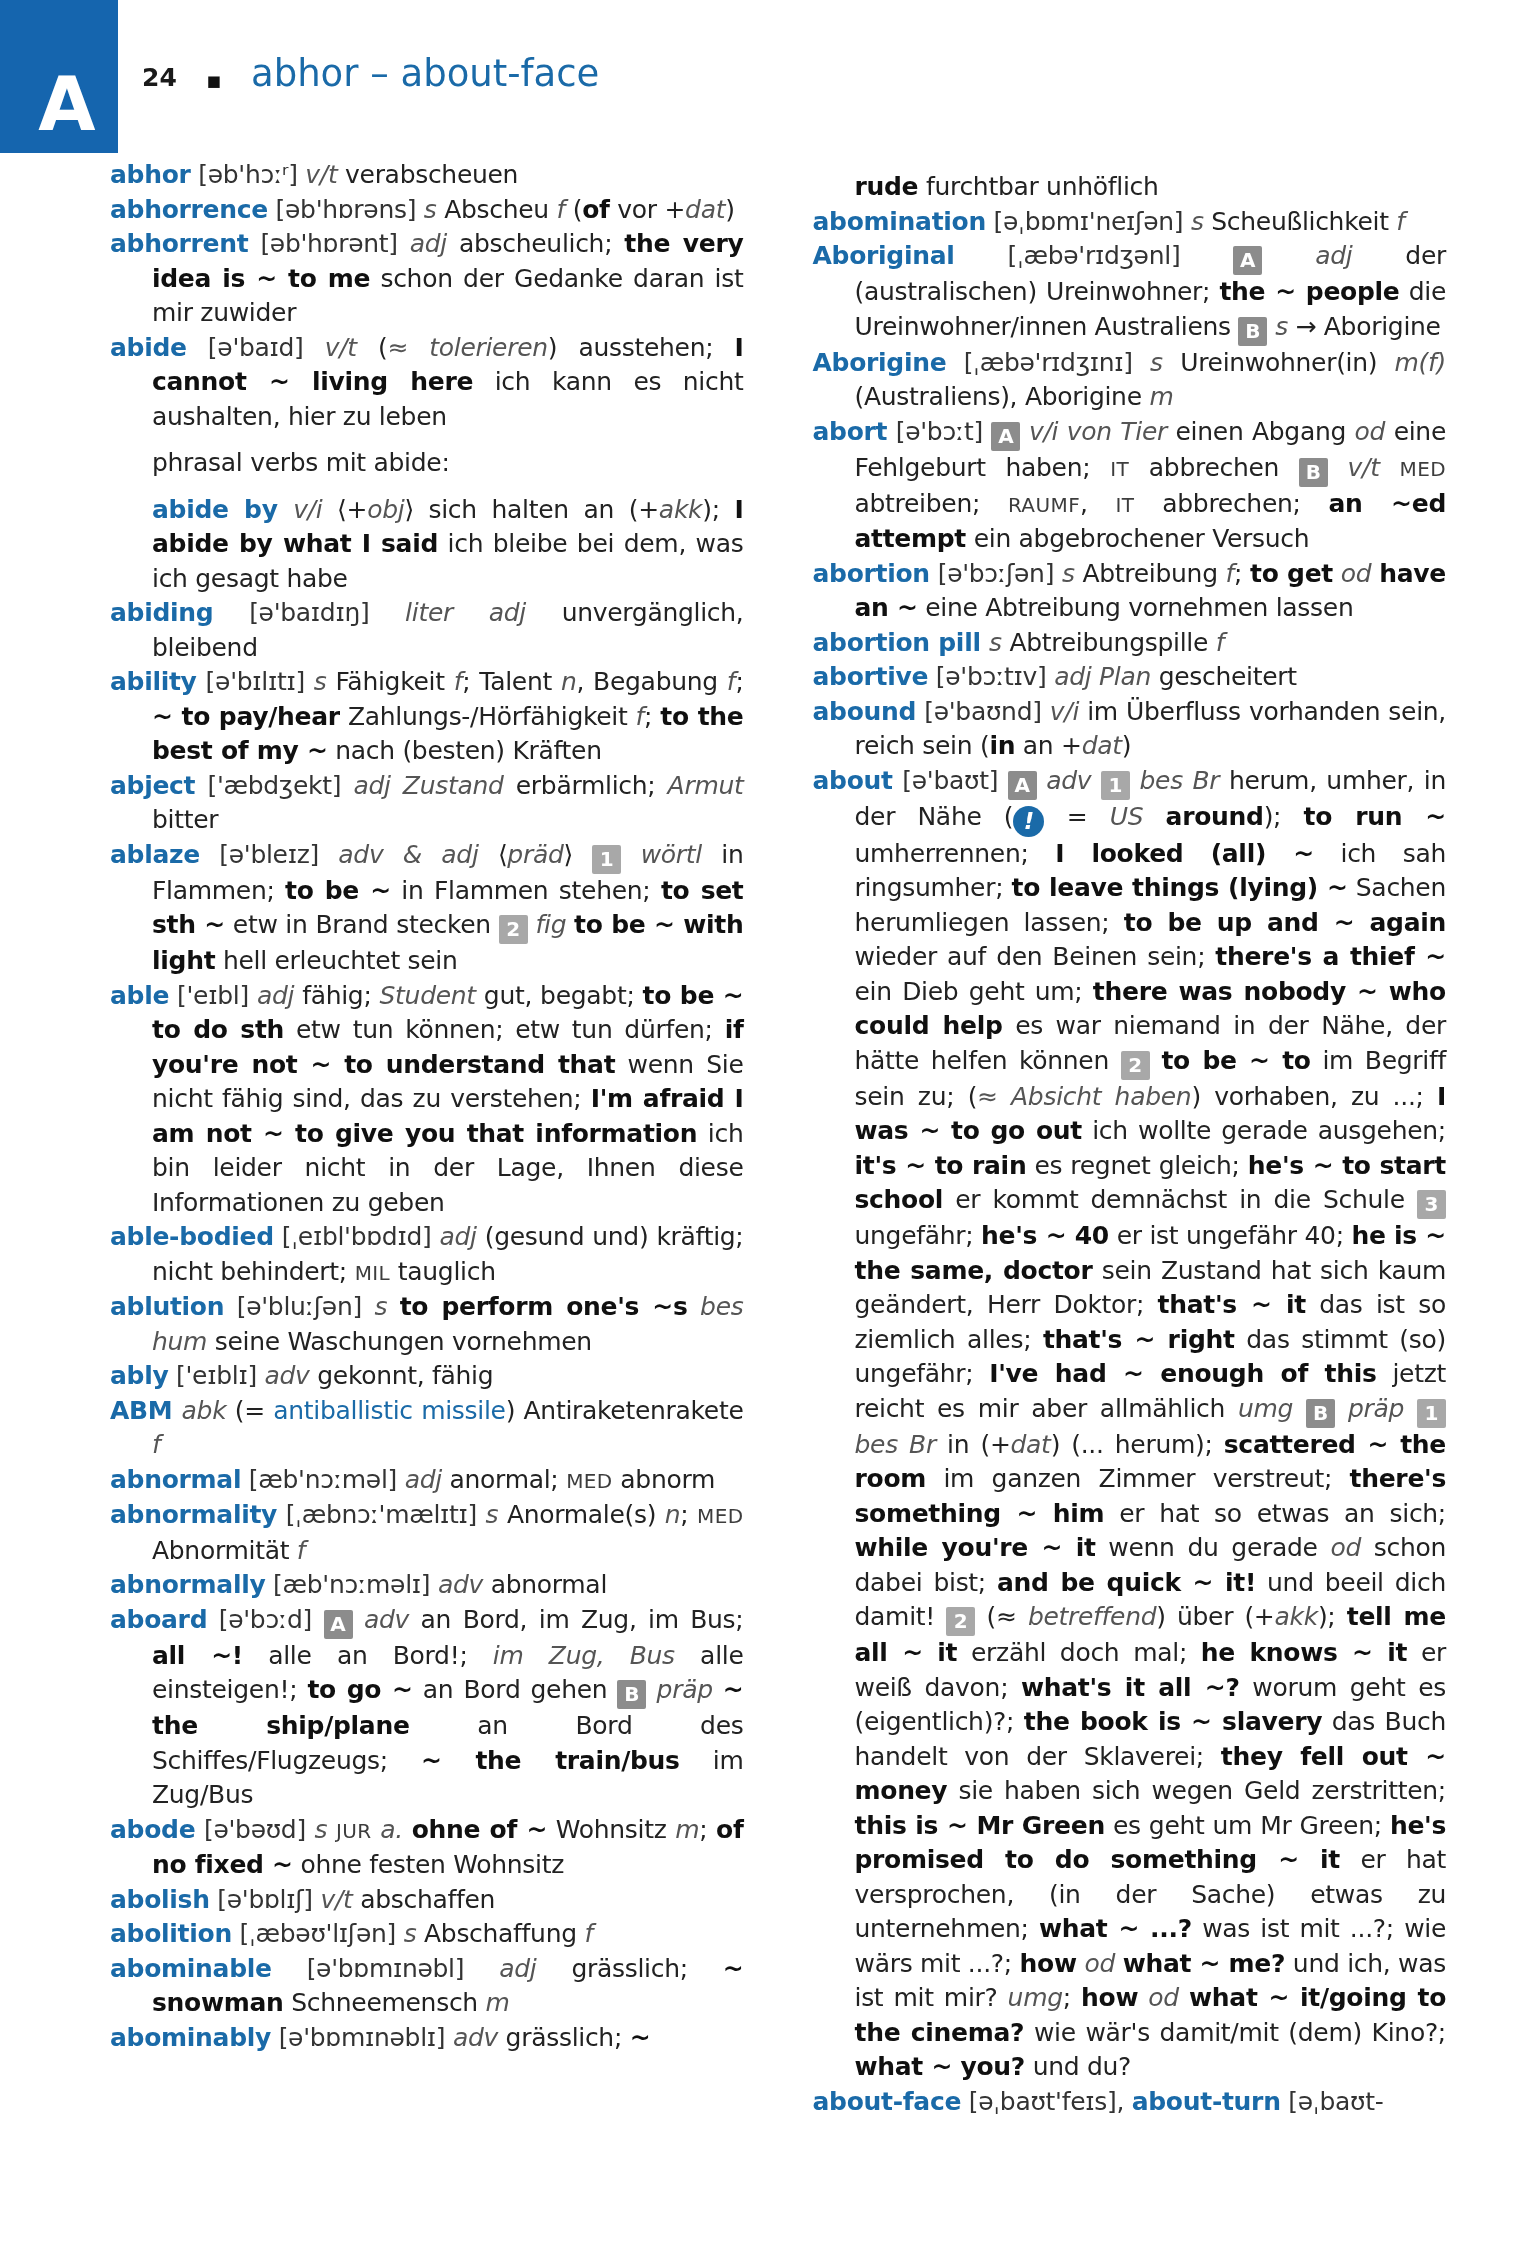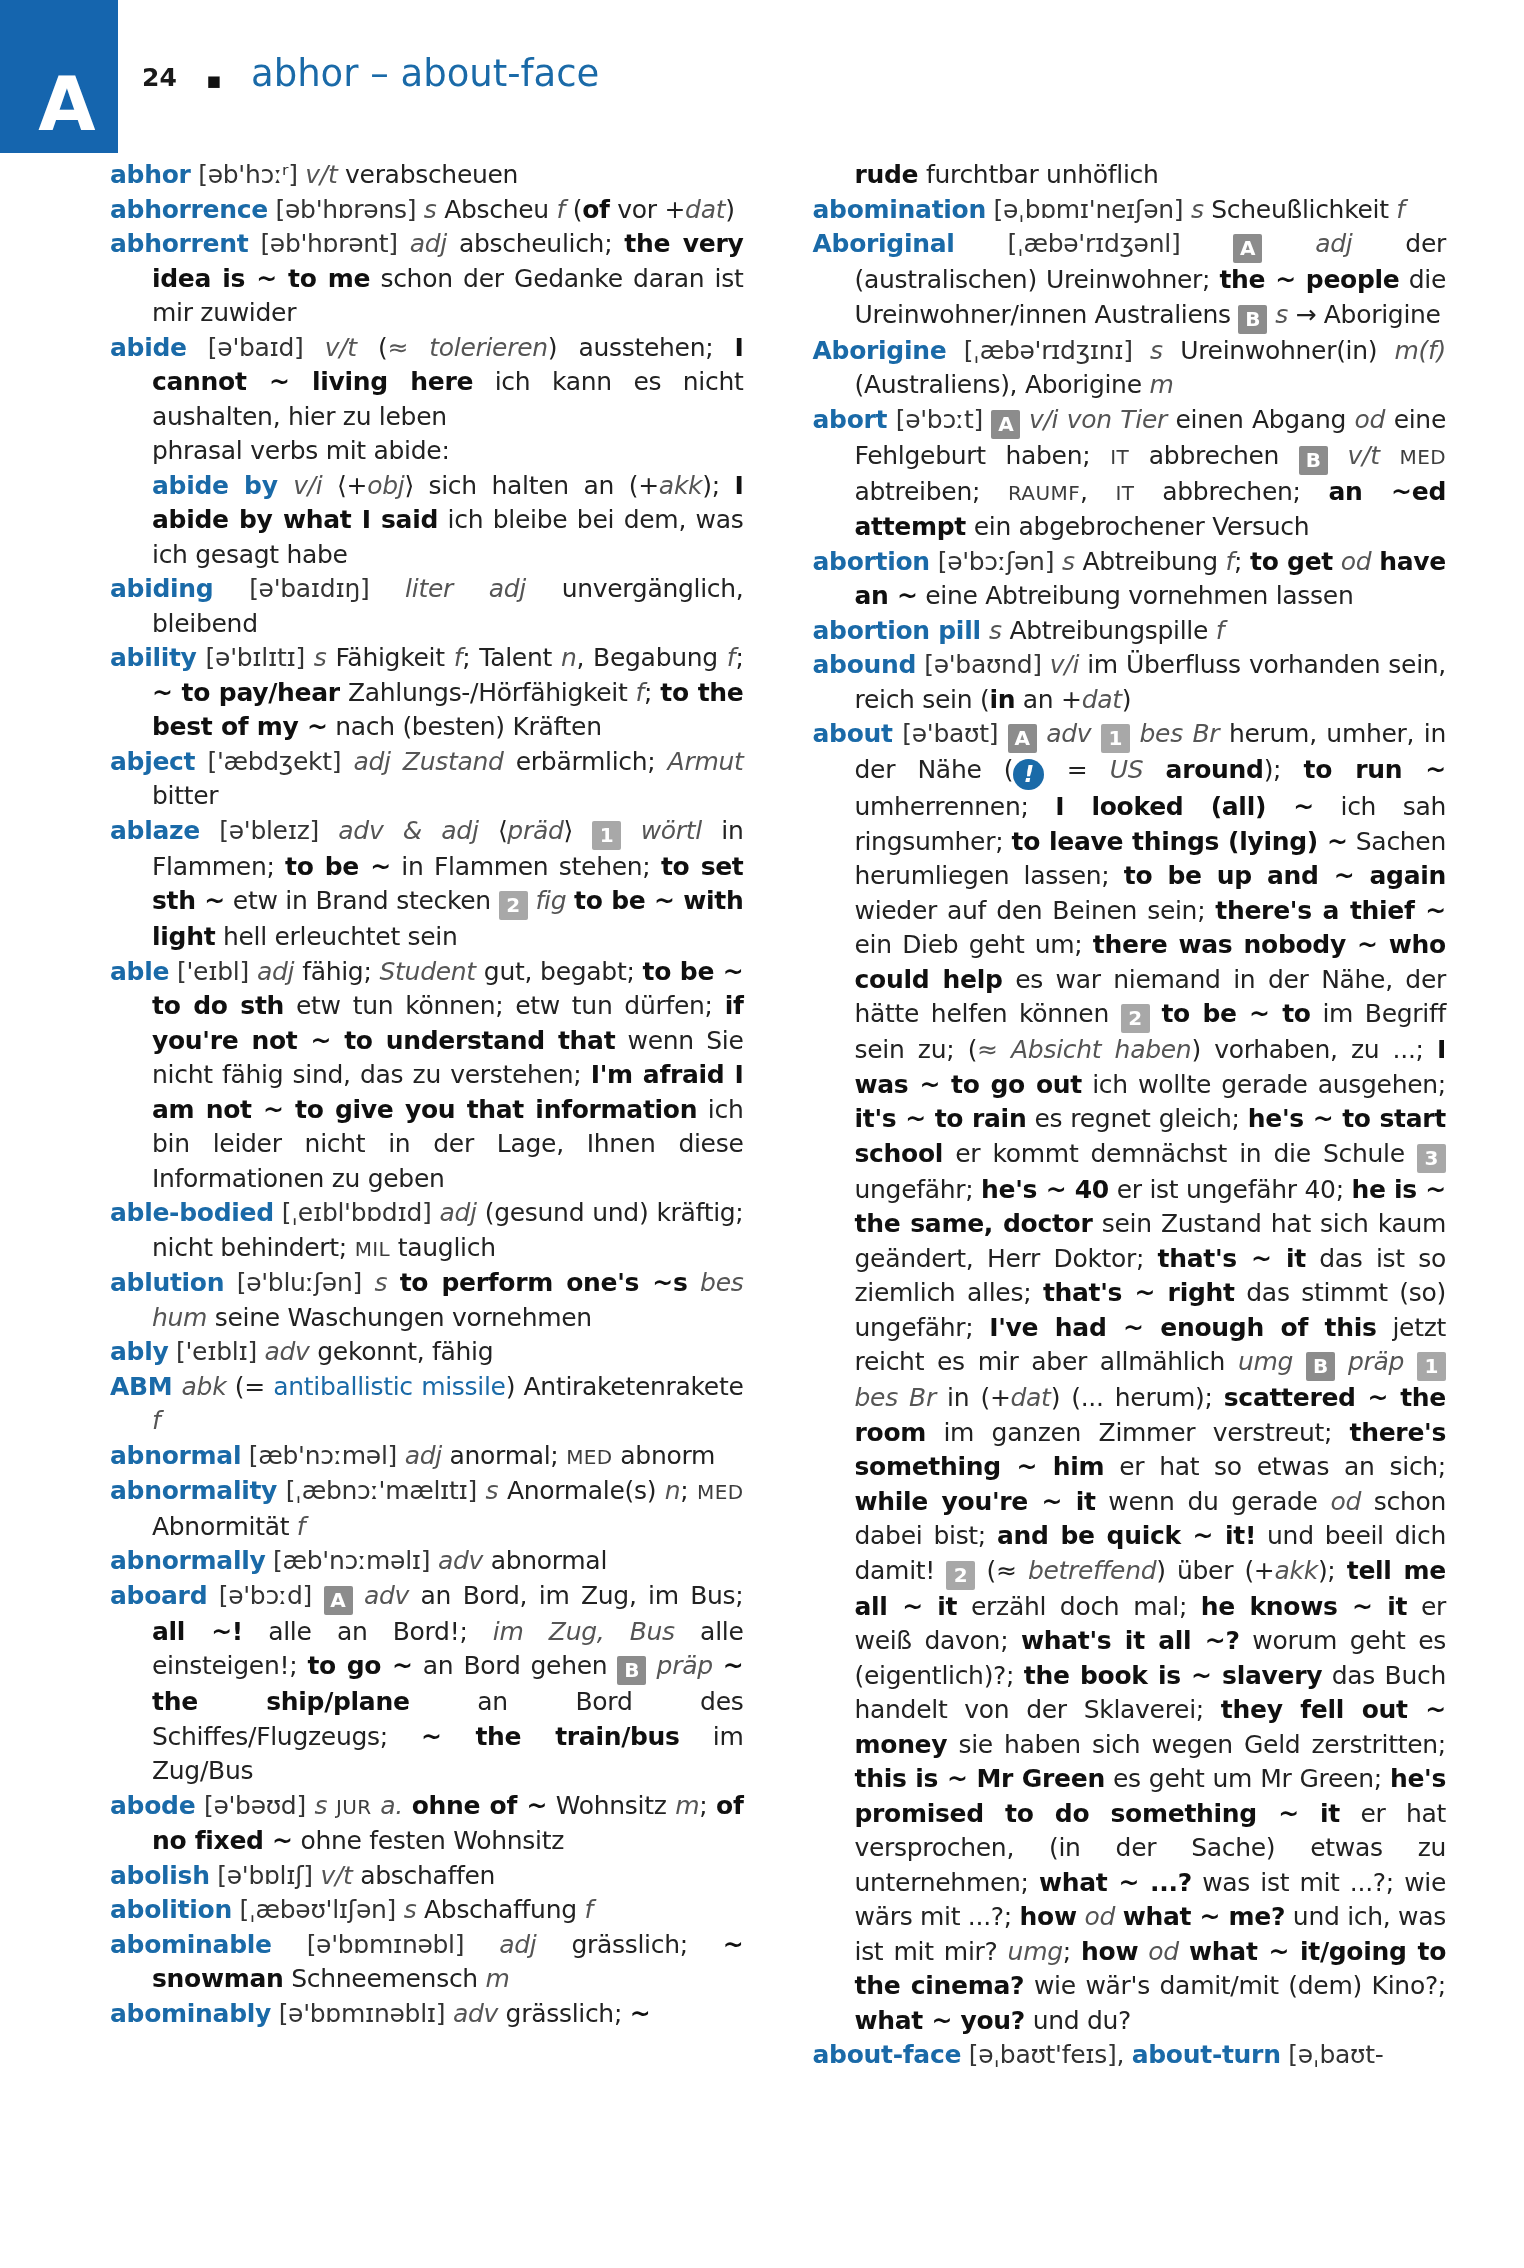--- a/index.html
+++ b/index.html
@@ -29,21 +29,21 @@
   }
   .col { width:645px; }
 
   .entry {
     margin:0; text-align:justify;
     font-size:25px; line-height:34.5px;
     letter-spacing:-0.3px;
     padding-left:42px; text-indent:-42px;
     color:#222;
   }
-  .entry.sub  { text-indent:0; }
+  .entry.sub  { text-indent:0;margin-top:12px; }
 
   .hw  { color:#1a6aa8; font-weight:bold; }
   .pr  { color:#333; }
   .i   { font-style:italic; color:#555; }
   .b   { font-weight:bold; color:#101010; }
   .sc  { font-size:20px; color:#3d3d3d; letter-spacing:0.4px; }
   .ref { color:#1a6aa8; }
   .gbox, .nbox {
     display:inline-block; width:29px; height:29px; line-height:29px;
     text-align:center; color:#fff; font-weight:bold; font-size:20px;
@@ -99,17 +99,18 @@
       <p class="entry"><span class="hw">abominably</span><span class="pr"> [ə'bɒmɪnəblɪ] </span><span class="i">adv</span><span> grässlich; </span><span class="b">~</span></p>
     </div>
   <div class="col" id="col-right">
       <p class="entry sub"><span class="b">rude</span><span> furchtbar unhöflich</span></p>
       <p class="entry"><span class="hw">abomination</span><span class="pr"> [əˌbɒmɪ'neɪʃən] </span><span class="i">s</span><span> Scheußlichkeit </span><span class="i">f</span></p>
       <p class="entry"><span class="hw">Aboriginal</span><span class="pr"> [ˌæbə'rɪdʒənl] </span><span class="gbox">A</span><span> </span><span class="i">adj</span><span> der (australischen) Ureinwohner; </span><span class="b">the ~ people</span><span> die Ureinwohner/innen Australiens </span><span class="gbox">B</span><span> </span><span class="i">s</span><span> → Aborigine</span></p>
       <p class="entry"><span class="hw">Aborigine</span><span class="pr"> [ˌæbə'rɪdʒɪnɪ] </span><span class="i">s</span><span> Ureinwohner(in) </span><span class="i">m(f)</span><span> (Australiens), Aborigine </span><span class="i">m</span></p>
       <p class="entry"><span class="hw">abort</span><span class="pr"> [ə'bɔːt] </span><span class="gbox">A</span><span> </span><span class="i">v/i von Tier</span><span> einen Abgang </span><span class="i">od</span><span> eine Fehlgeburt haben; </span><span class="sc">IT</span><span> abbrechen </span><span class="gbox">B</span><span> </span><span class="i">v/t</span><span> </span><span class="sc">MED</span><span> abtreiben; </span><span class="sc">RAUMF</span><span>, </span><span class="sc">IT</span><span> abbrechen; </span><span class="b">an ~ed attempt</span><span> ein abgebrochener Versuch</span></p>
       <p class="entry"><span class="hw">abortion</span><span class="pr"> [ə'bɔːʃən] </span><span class="i">s</span><span> Abtreibung </span><span class="i">f</span><span>; </span><span class="b">to get</span><span> </span><span class="i">od</span><span> </span><span class="b">have an ~</span><span> eine Abtreibung vornehmen lassen</span></p>
       <p class="entry"><span class="hw">abortion pill </span><span class="i">s</span><span> Abtreibungspille </span><span class="i">f</span></p>
+      <p class="entry"><span class="hw">abortive</span><span class="pr"> [ə'bɔːtɪv] </span><span class="i">adj Plan</span><span> gescheitert</span></p>
       <p class="entry"><span class="hw">abound</span><span class="pr"> [ə'baʊnd] </span><span class="i">v/i</span><span> im Überfluss vorhanden sein, reich sein (</span><span class="b">in</span><span> an +</span><span class="i">dat</span><span>)</span></p>
       <p class="entry"><span class="hw">about</span><span class="pr"> [ə'baʊt] </span><span class="gbox">A</span><span> </span><span class="i">adv</span><span> </span><span class="nbox">1</span><span> </span><span class="i">bes Br</span><span> herum, umher, in der Nähe (</span><span class="warn">!</span><span> = </span><span class="i">US</span><span> </span><span class="b">around</span><span>); </span><span class="b">to run ~</span><span> umherrennen; </span><span class="b">I looked (all) ~</span><span> ich sah ringsumher; </span><span class="b">to leave things (lying) ~</span><span> Sachen herumliegen lassen; </span><span class="b">to be up and ~ again</span><span> wieder auf den Beinen sein; </span><span class="b">there's a thief ~</span><span> ein Dieb geht um; </span><span class="b">there was nobody ~ who could help</span><span> es war niemand in der Nähe, der hätte helfen können </span><span class="nbox">2</span><span> </span><span class="b">to be ~ to</span><span> im Begriff sein zu; (</span><span class="i">≈ Absicht haben</span><span>) vorhaben, zu ...; </span><span class="b">I was ~ to go out</span><span> ich wollte gerade ausgehen; </span><span class="b">it's ~ to rain</span><span> es regnet gleich; </span><span class="b">he's ~ to start school</span><span> er kommt demnächst in die Schule </span><span class="nbox">3</span><span> ungefähr; </span><span class="b">he's ~ 40</span><span> er ist ungefähr 40; </span><span class="b">he is ~ the same, doctor</span><span> sein Zustand hat sich kaum geändert, Herr Doktor; </span><span class="b">that's ~ it</span><span> das ist so ziemlich alles; </span><span class="b">that's ~ right</span><span> das stimmt (so) ungefähr; </span><span class="b">I've had ~ enough of this</span><span> jetzt reicht es mir aber allmählich </span><span class="i">umg</span><span> </span><span class="gbox">B</span><span> </span><span class="i">präp</span><span> </span><span class="nbox">1</span><span> </span><span class="i">bes Br</span><span> in (+</span><span class="i">dat</span><span>) (... herum); </span><span class="b">scattered ~ the room</span><span> im ganzen Zimmer verstreut; </span><span class="b">there's something ~ him</span><span> er hat so etwas an sich; </span><span class="b">while you're ~ it</span><span> wenn du gerade </span><span class="i">od</span><span> schon dabei bist; </span><span class="b">and be quick ~ it!</span><span> und beeil dich damit! </span><span class="nbox">2</span><span> (≈ </span><span class="i">betreffend</span><span>) über (+</span><span class="i">akk</span><span>); </span><span class="b">tell me all ~ it</span><span> erzähl doch mal; </span><span class="b">he knows ~ it</span><span> er weiß davon; </span><span class="b">what's it all ~?</span><span> worum geht es (eigentlich)?; </span><span class="b">the book is ~ slavery</span><span> das Buch handelt von der Sklaverei; </span><span class="b">they fell out ~ money</span><span> sie haben sich wegen Geld zerstritten; </span><span class="b">this is ~ Mr Green</span><span> es geht um Mr Green; </span><span class="b">he's promised to do something ~ it</span><span> er hat versprochen, (in der Sache) etwas zu unternehmen; </span><span class="b">what ~ ...?</span><span> was ist mit ...?; wie wärs mit ...?; </span><span class="b">how</span><span> </span><span class="i">od</span><span> </span><span class="b">what ~ me?</span><span> und ich, was ist mit mir? </span><span class="i">umg</span><span>; </span><span class="b">how</span><span> </span><span class="i">od</span><span> </span><span class="b">what ~ it/going to the cinema?</span><span> wie wär's damit/mit (dem) Kino?; </span><span class="b">what ~ you?</span><span> und du?</span></p>
       <p class="entry"><span class="hw">about-face</span><span class="pr"> [əˌbaʊt'feɪs], </span><span class="hw">about-turn</span><span class="pr"> [əˌbaʊt-</span></p>
     </div>
 </div>
 
 </body></html>

